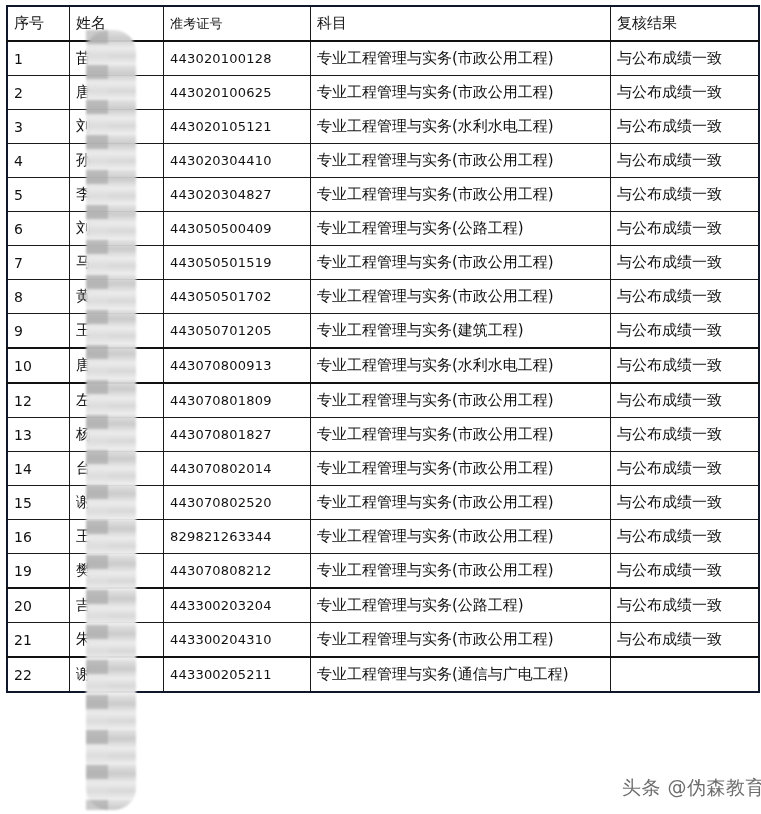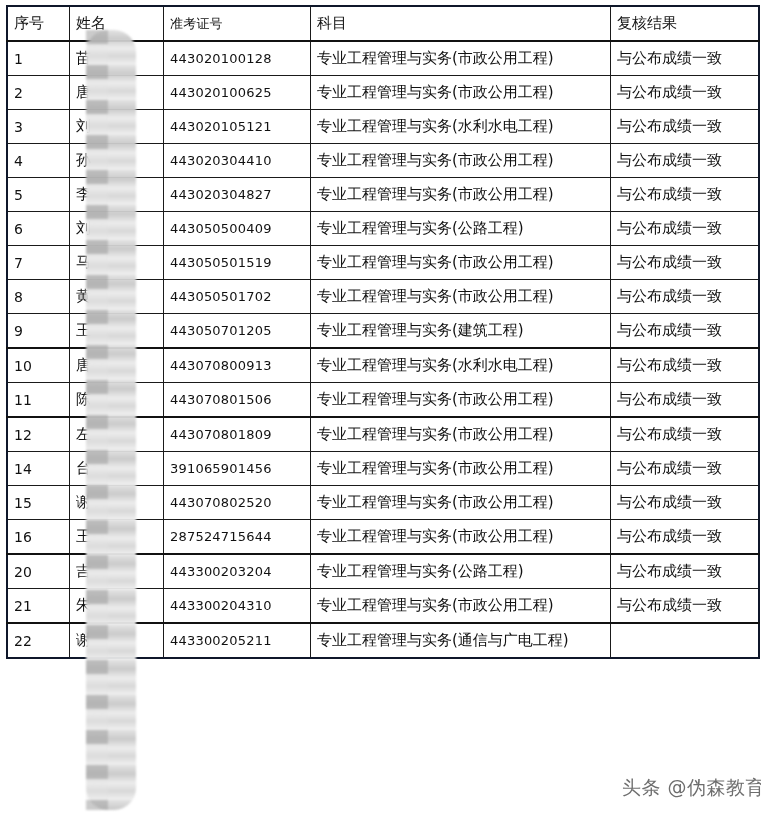--- a/index.html
+++ b/index.html
@@ -185,63 +185,70 @@
   </tr>
 
   <tr class="thick-top">
     <td class="col-no">10</td>
     <td class="col-name">唐</td>
     <td class="col-id">443070800913</td>
     <td class="col-subj">专业工程管理与实务(水利水电工程)</td>
     <td class="col-res">与公布成绩一致</td>
   </tr>
 
-  <tr>
-    <td class="col-no">11</td>
-    <td class="col-name">陈</td>
-    <td class="col-id">443070801506</td>
-    <td class="col-subj">专业工程管理与实务(市政公用工程)</td>
-    <td class="col-res">与公布成绩一致</td>
-  </tr>
 
   <tr class="thick-top">
     <td class="col-no">12</td>
     <td class="col-name">左</td>
     <td class="col-id">443070801809</td>
     <td class="col-subj">专业工程管理与实务(市政公用工程)</td>
     <td class="col-res">与公布成绩一致</td>
   </tr>
 
+  <tr>
+    <td class="col-no">13</td>
+    <td class="col-name">杨</td>
+    <td class="col-id">443070801827</td>
+    <td class="col-subj">专业工程管理与实务(市政公用工程)</td>
+    <td class="col-res">与公布成绩一致</td>
+  </tr>
 
   <tr>
     <td class="col-no">14</td>
     <td class="col-name">台</td>
-    <td class="col-id">391065901456</td>
+    <td class="col-id">443070802014</td>
     <td class="col-subj">专业工程管理与实务(市政公用工程)</td>
     <td class="col-res">与公布成绩一致</td>
   </tr>
 
   <tr>
     <td class="col-no">15</td>
     <td class="col-name">谢</td>
     <td class="col-id">443070802520</td>
     <td class="col-subj">专业工程管理与实务(市政公用工程)</td>
     <td class="col-res">与公布成绩一致</td>
   </tr>
 
   <tr>
     <td class="col-no">16</td>
     <td class="col-name">王</td>
-    <td class="col-id">287524715644</td>
-    <td class="col-subj">专业工程管理与实务(市政公用工程)</td>
-    <td class="col-res">与公布成绩一致</td>
-  </tr>
-
-
-
+    <td class="col-id">829821263344</td>
+    <td class="col-subj">专业工程管理与实务(市政公用工程)</td>
+    <td class="col-res">与公布成绩一致</td>
+  </tr>
+
+
+
+  <tr>
+    <td class="col-no">19</td>
+    <td class="col-name">樊</td>
+    <td class="col-id">443070808212</td>
+    <td class="col-subj">专业工程管理与实务(市政公用工程)</td>
+    <td class="col-res">与公布成绩一致</td>
+  </tr>
 
   <tr class="thick-top">
     <td class="col-no">20</td>
     <td class="col-name">吉</td>
     <td class="col-id">443300203204</td>
     <td class="col-subj">专业工程管理与实务(公路工程)</td>
     <td class="col-res">与公布成绩一致</td>
   </tr>
 
   <tr>

